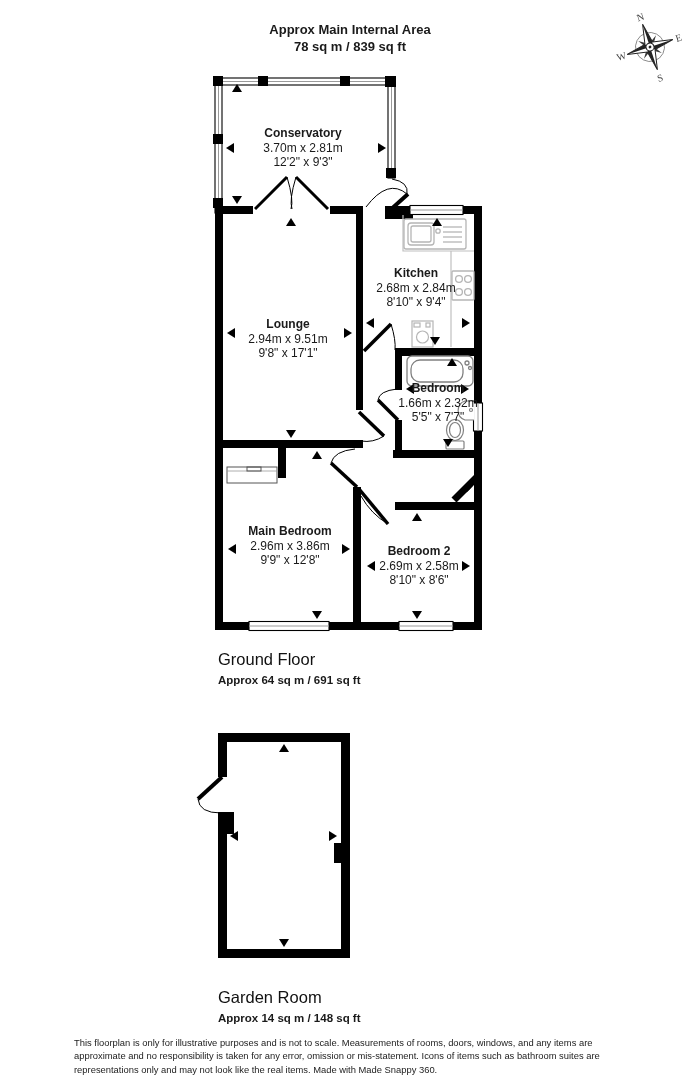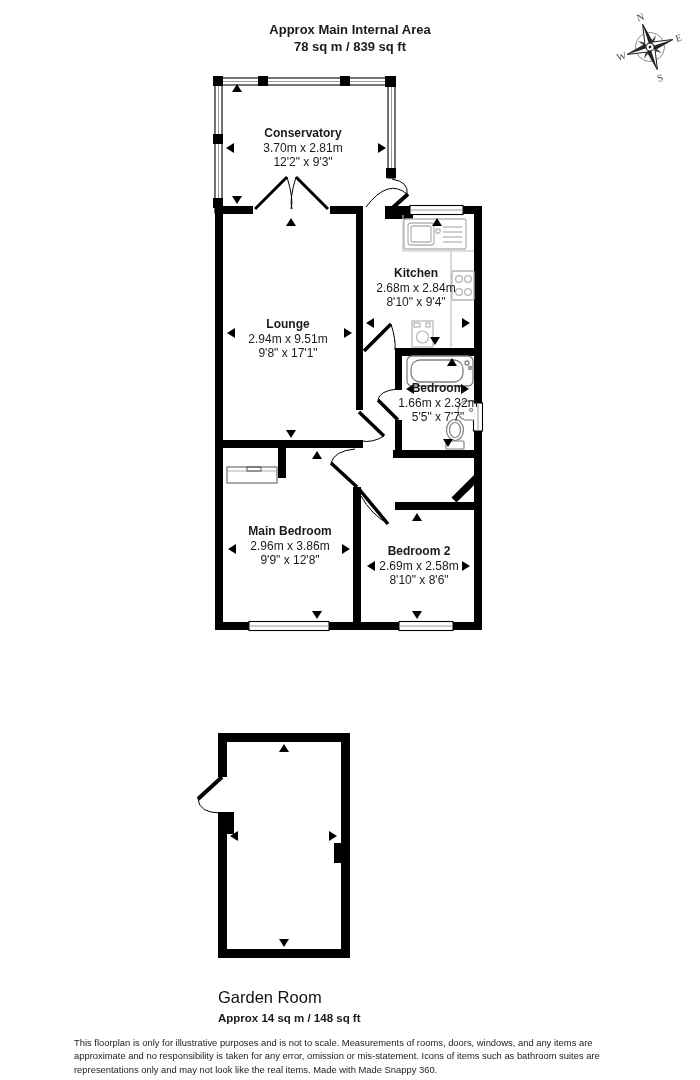--- a/index.html
+++ b/index.html
@@ -268,20 +268,24 @@
     <div class="rdim">9'9" x 12'8"</div>
   </div>
 
   <div class="abs room-label" style="left:419px;top:566px">
     <div class="rname">Bedroom 2</div>
     <div class="rdim">2.69m x 2.58m</div>
     <div class="rdim">8'10" x 8'6"</div>
   </div>
 
 
+  <div class="abs floor-head" style="left:218px;top:650px">
+    <div class="ftitle">Ground Floor</div>
+    <div class="farea">Approx 64 sq m / 691 sq ft</div>
+  </div>
 
   <div class="abs floor-head" style="left:218px;top:988px">
     <div class="ftitle">Garden Room</div>
     <div class="farea">Approx 14 sq m / 148 sq ft</div>
   </div>
 
   <div class="abs footer">This floorplan is only for illustrative purposes and is not to scale. Measurements of rooms, doors, windows, and any items are approximate and no responsibility is taken for any error, omission or mis-statement. Icons of items such as bathroom suites are representations only and may not look like the real items. Made with Made Snappy 360.</div>
 
 </div>
 

